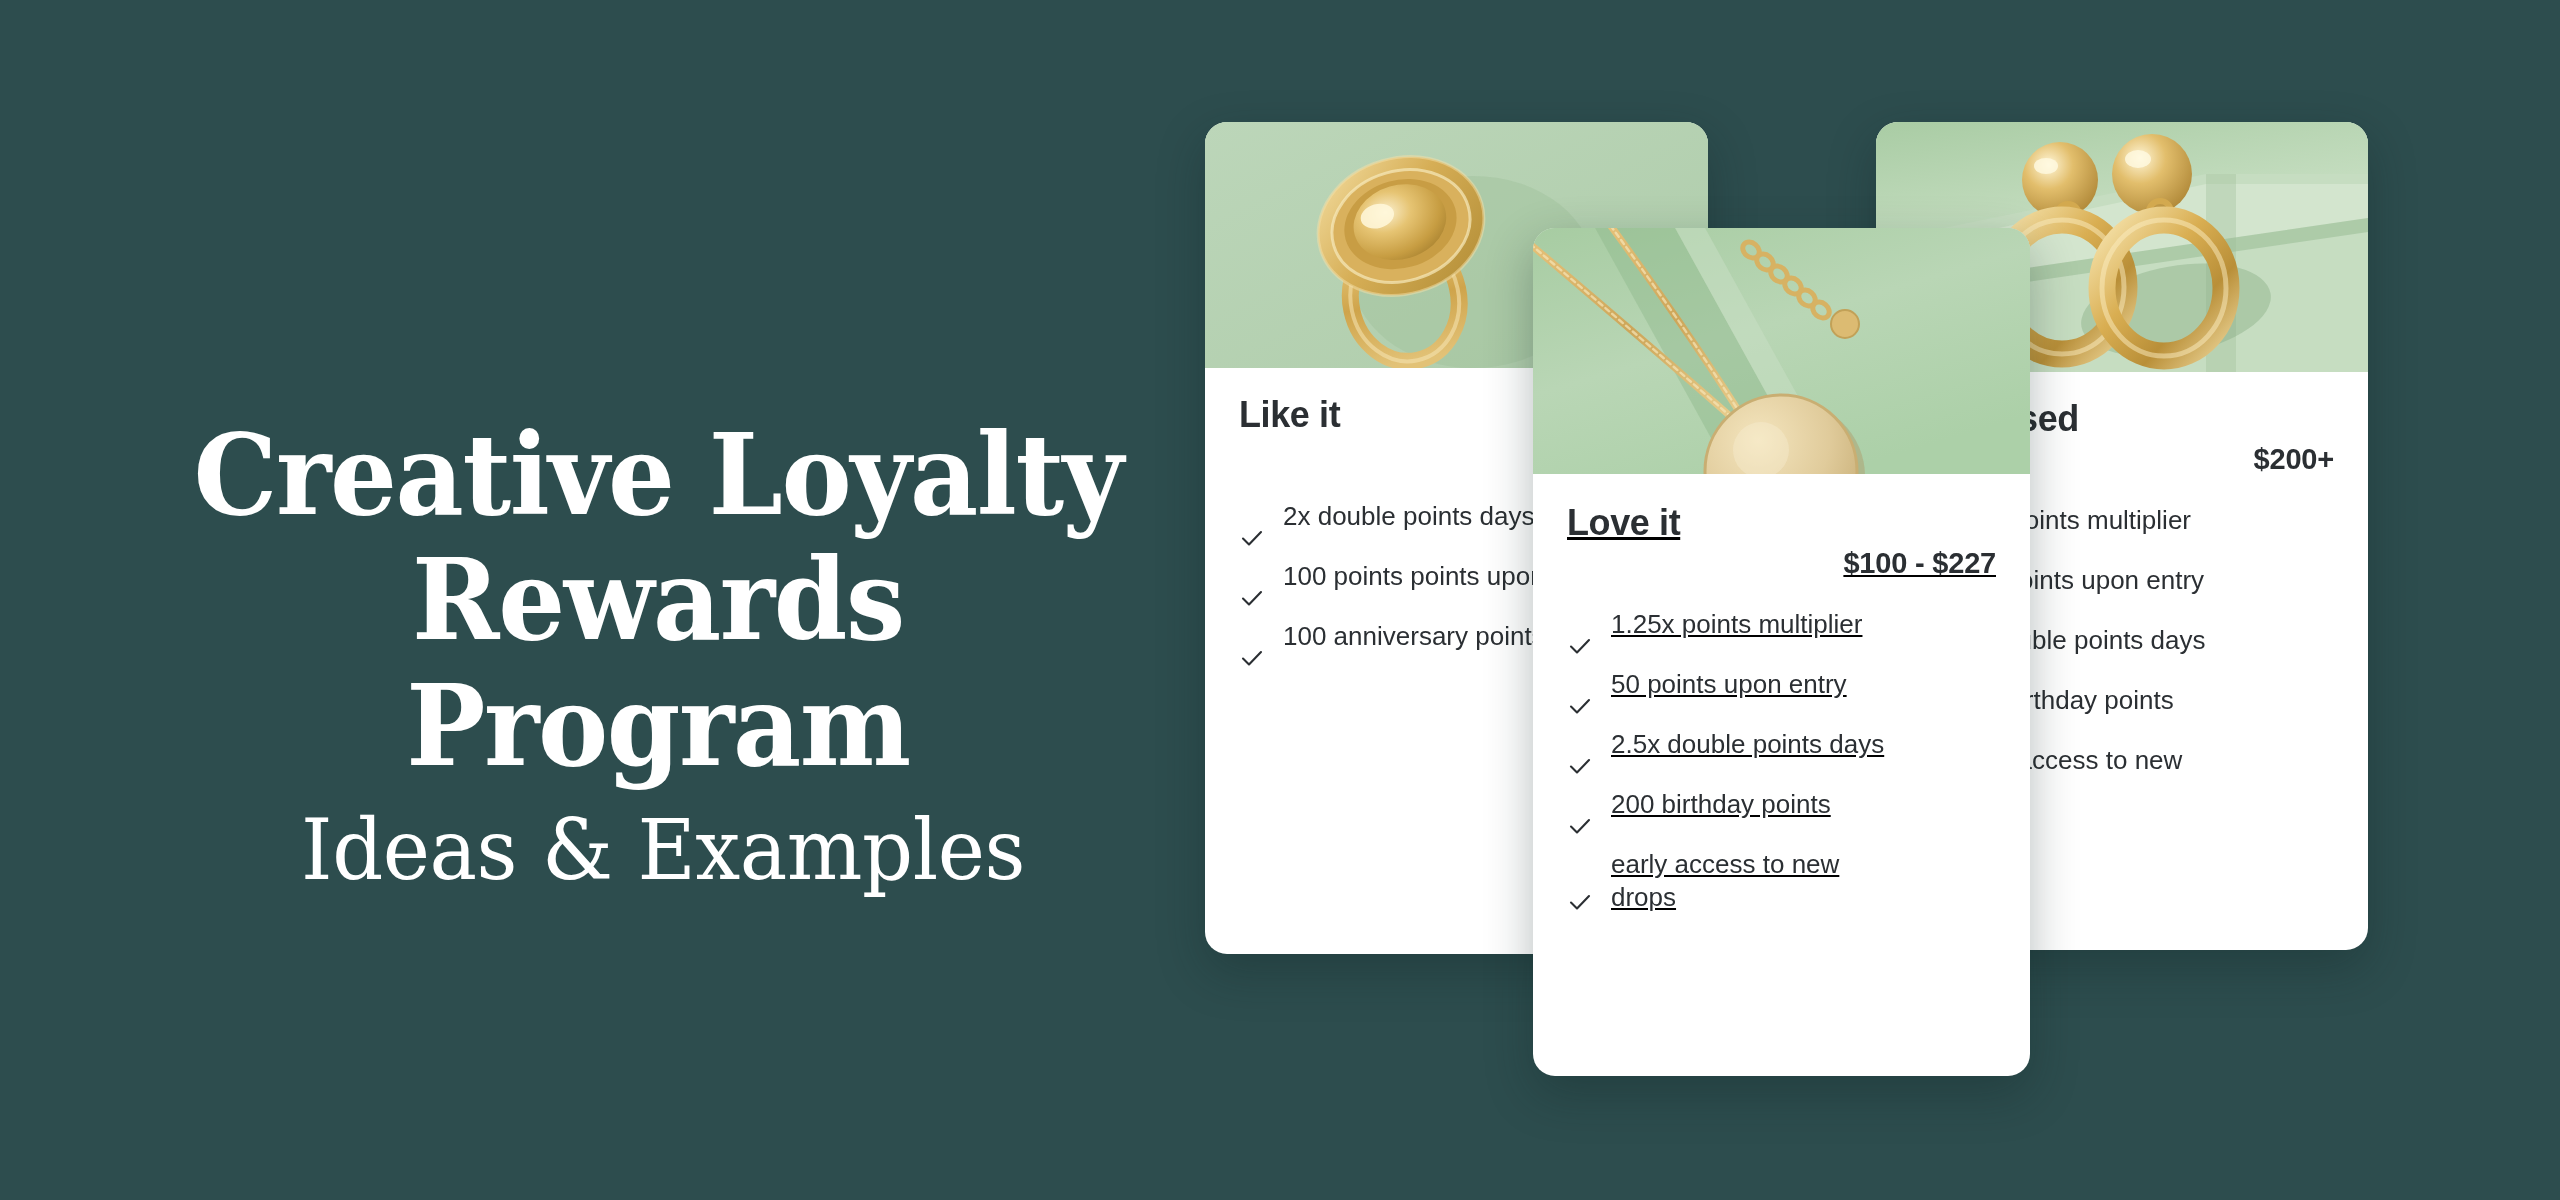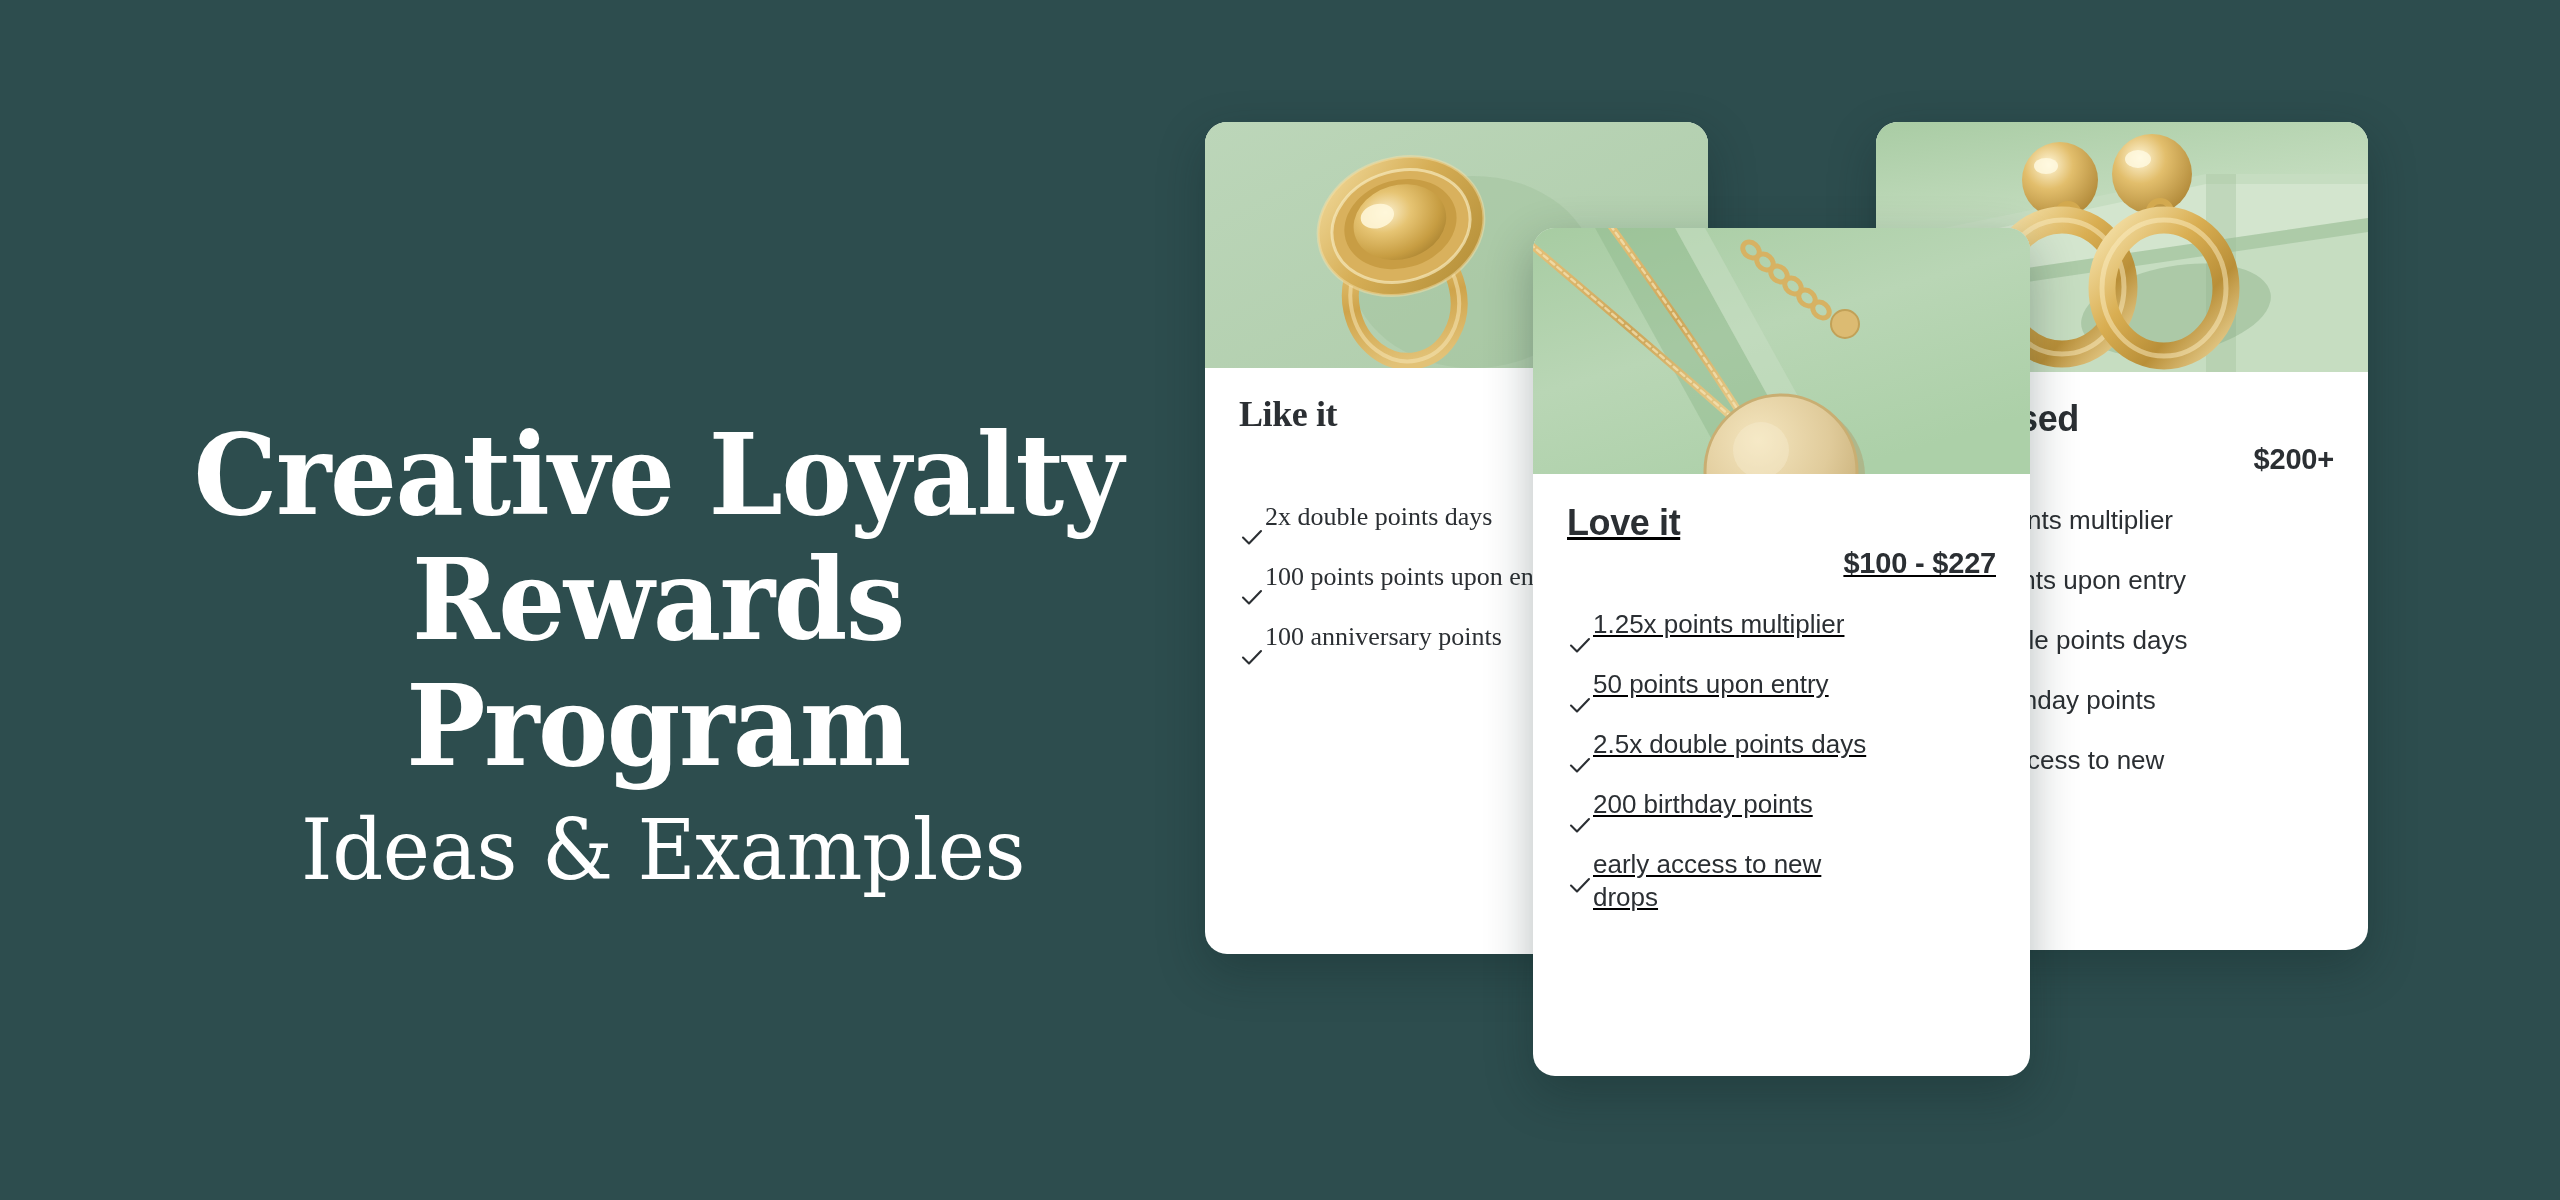--- a/index.html
+++ b/index.html
@@ -60,21 +60,21 @@
 
   .card {
     position: absolute;
     background: #FFFFFF;
     border-radius: 22px;
     overflow: hidden;
     box-shadow: 0 18px 48px rgba(12, 32, 32, 0.30);
   }
 
   
-  .card--like     { left: 1205px; top: 122px;  width: 503px;  height: 832px;  z-index: 1; font-family: Liberation Serif, serif; }
+  .card--like     { left: 1205px; top: 122px;  width: 503px;  height: 832px;  z-index: 1; }
   .card--love     { left: 1533px; top: 228px;  width: 497px;  height: 848px;  z-index: 3; }
   .card--obsessed { left: 1876px; top: 122px;  width: 492px;  height: 828px;  z-index: 2; }
 
   .card-media {
     position: relative;
     width: 100%;
     overflow: hidden;
   }
   .card--like .card-media     { height: 246px; }
   .card--love .card-media     { height: 246px; }
@@ -103,21 +103,22 @@
     text-align: right;
   }
 
   .perks {
     list-style: none;
     margin-top: 28px;
   }
 
   .perk {
     display: flex;
-    align-items: flex-start;
+    align-items: center;
+    gap: 18px;
     margin-bottom: 26px;
     white-space: pre-line;
   }
   .perk:last-child { margin-bottom: 0; }
 
   .perk-check {
     flex: 0 0 auto;
     width: 26px;
     height: 26px;
     margin-top: 6px;

